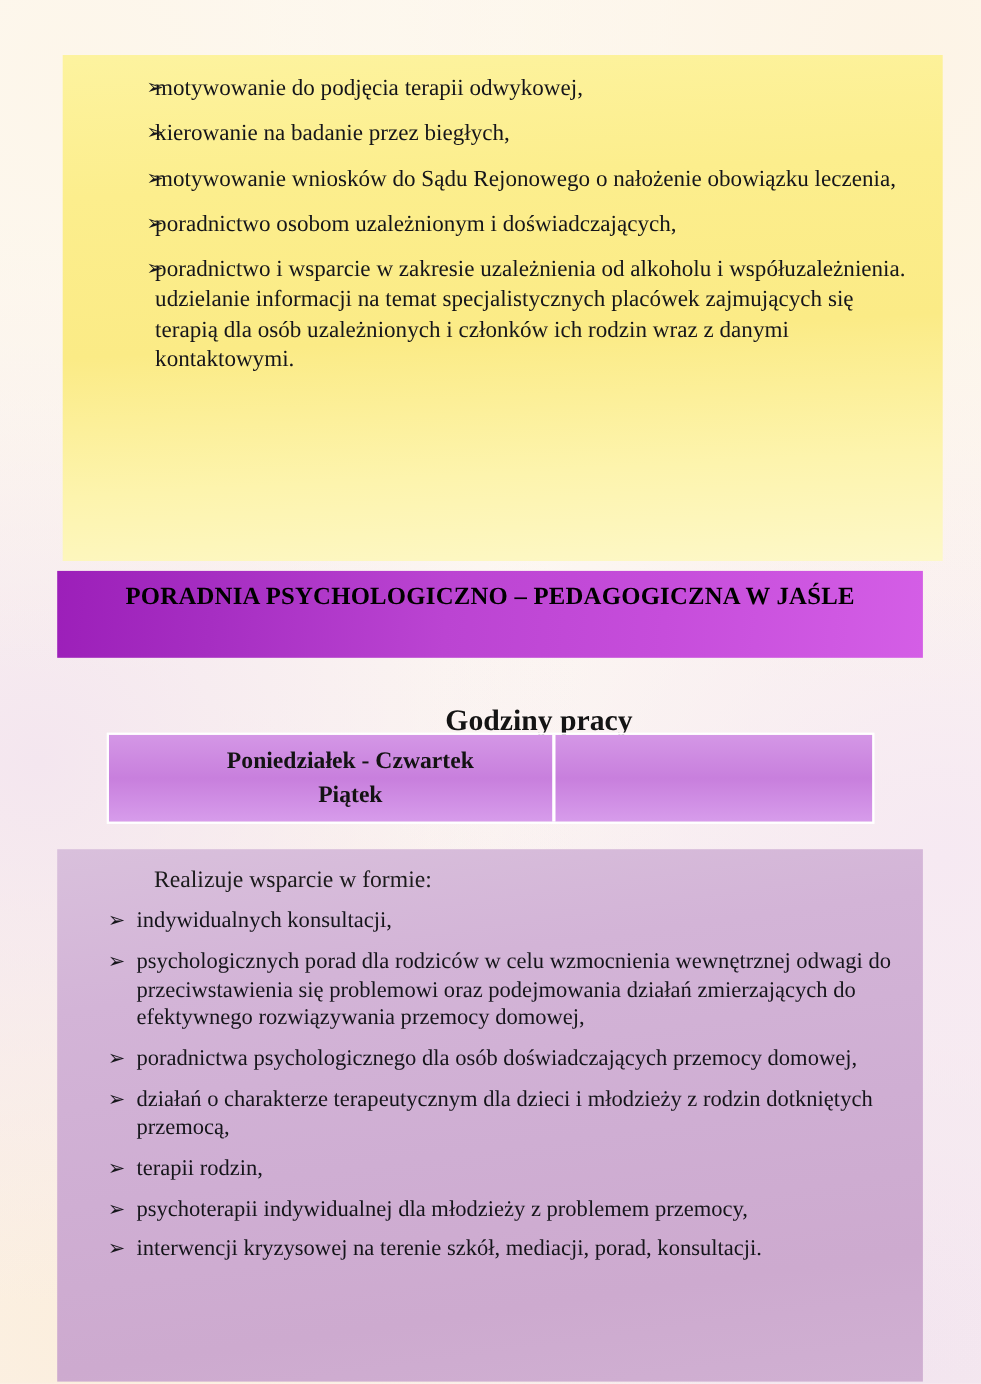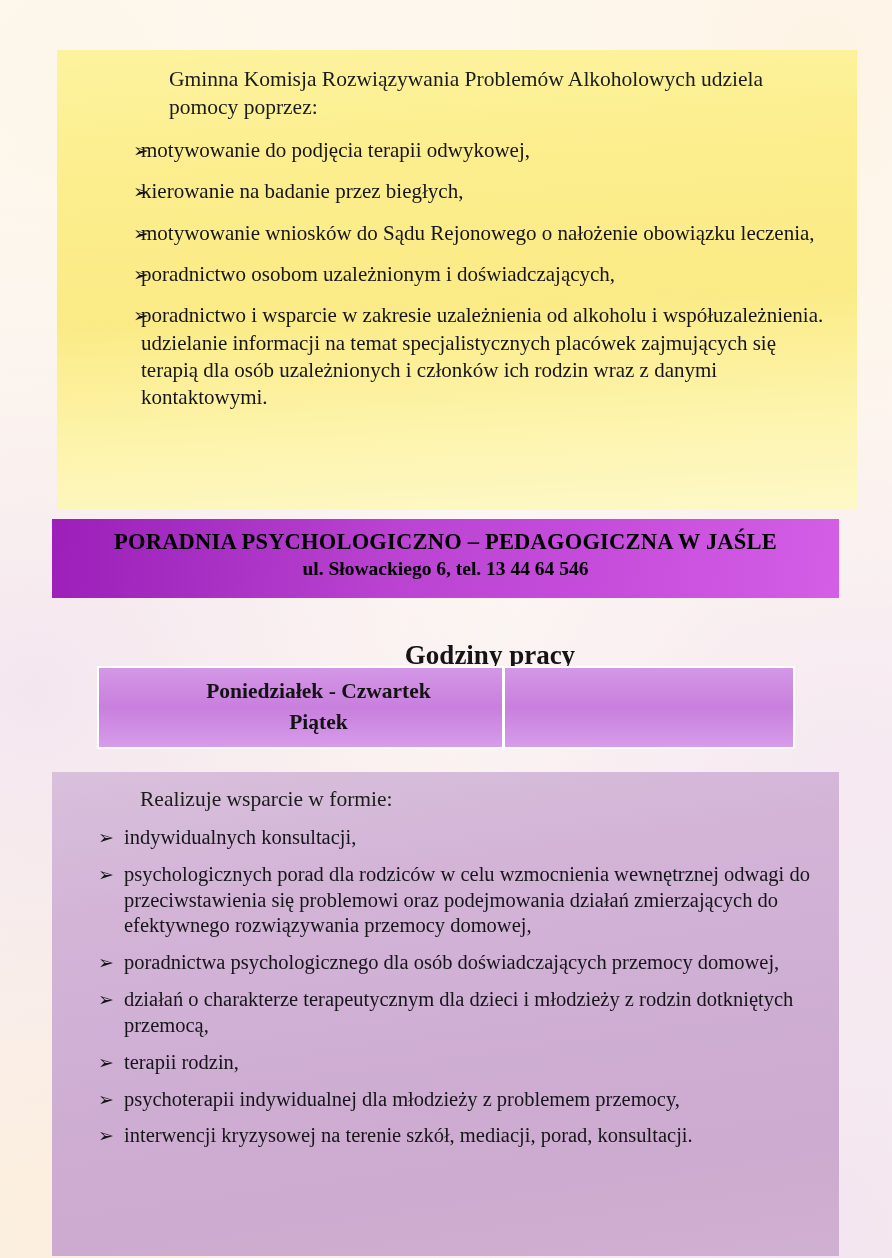--- a/index.html
+++ b/index.html
@@ -153,21 +153,20 @@
     padding-left: 52px;
     font-size: 20.5px;
     line-height: 1.26;
   }
   .panel-mauve ul.bullets > li .arrow { left: 26px; }
 </style>
 </head>
 <body>
 
 <section class="panel-yellow">
-  <p class="intro">Gminna Komisja Rozwiązywania Problemów Alkoholowych udziela pomocy poprzez:</p>
   <ul class="bullets">
     <li>
       <span class="arrow">➢</span>
       <span>motywowanie do podjęcia terapii odwykowej,</span>
     </li>
     <li>
       <span class="arrow">➢</span>
       <span>kierowanie na badanie przez biegłych,</span>
     </li>
     <li>
@@ -180,21 +179,20 @@
     </li>
     <li>
       <span class="arrow">➢</span>
       <span>poradnictwo i wsparcie w zakresie uzależnienia od alkoholu i współuzależnienia. udzielanie informacji na temat specjalistycznych placówek zajmujących się terapią dla osób uzależnionych i członków ich rodzin wraz z danymi kontaktowymi.</span>
     </li>
   </ul>
 </section>
 
 <header class="bar-purple">
   <div class="line1">PORADNIA PSYCHOLOGICZNO – PEDAGOGICZNA W JAŚLE</div>
-  <div class="line2">ul. Słowackiego 6, tel. 13 44 64  546</div>
 </header>
 
 <h2 class="hours-title">Godziny pracy</h2>
 
 <div class="hours-table">
   <div class="hours-col left">
     <div>Poniedziałek - Czwartek</div>
     <div>Piątek</div>
   </div>
 </div>

